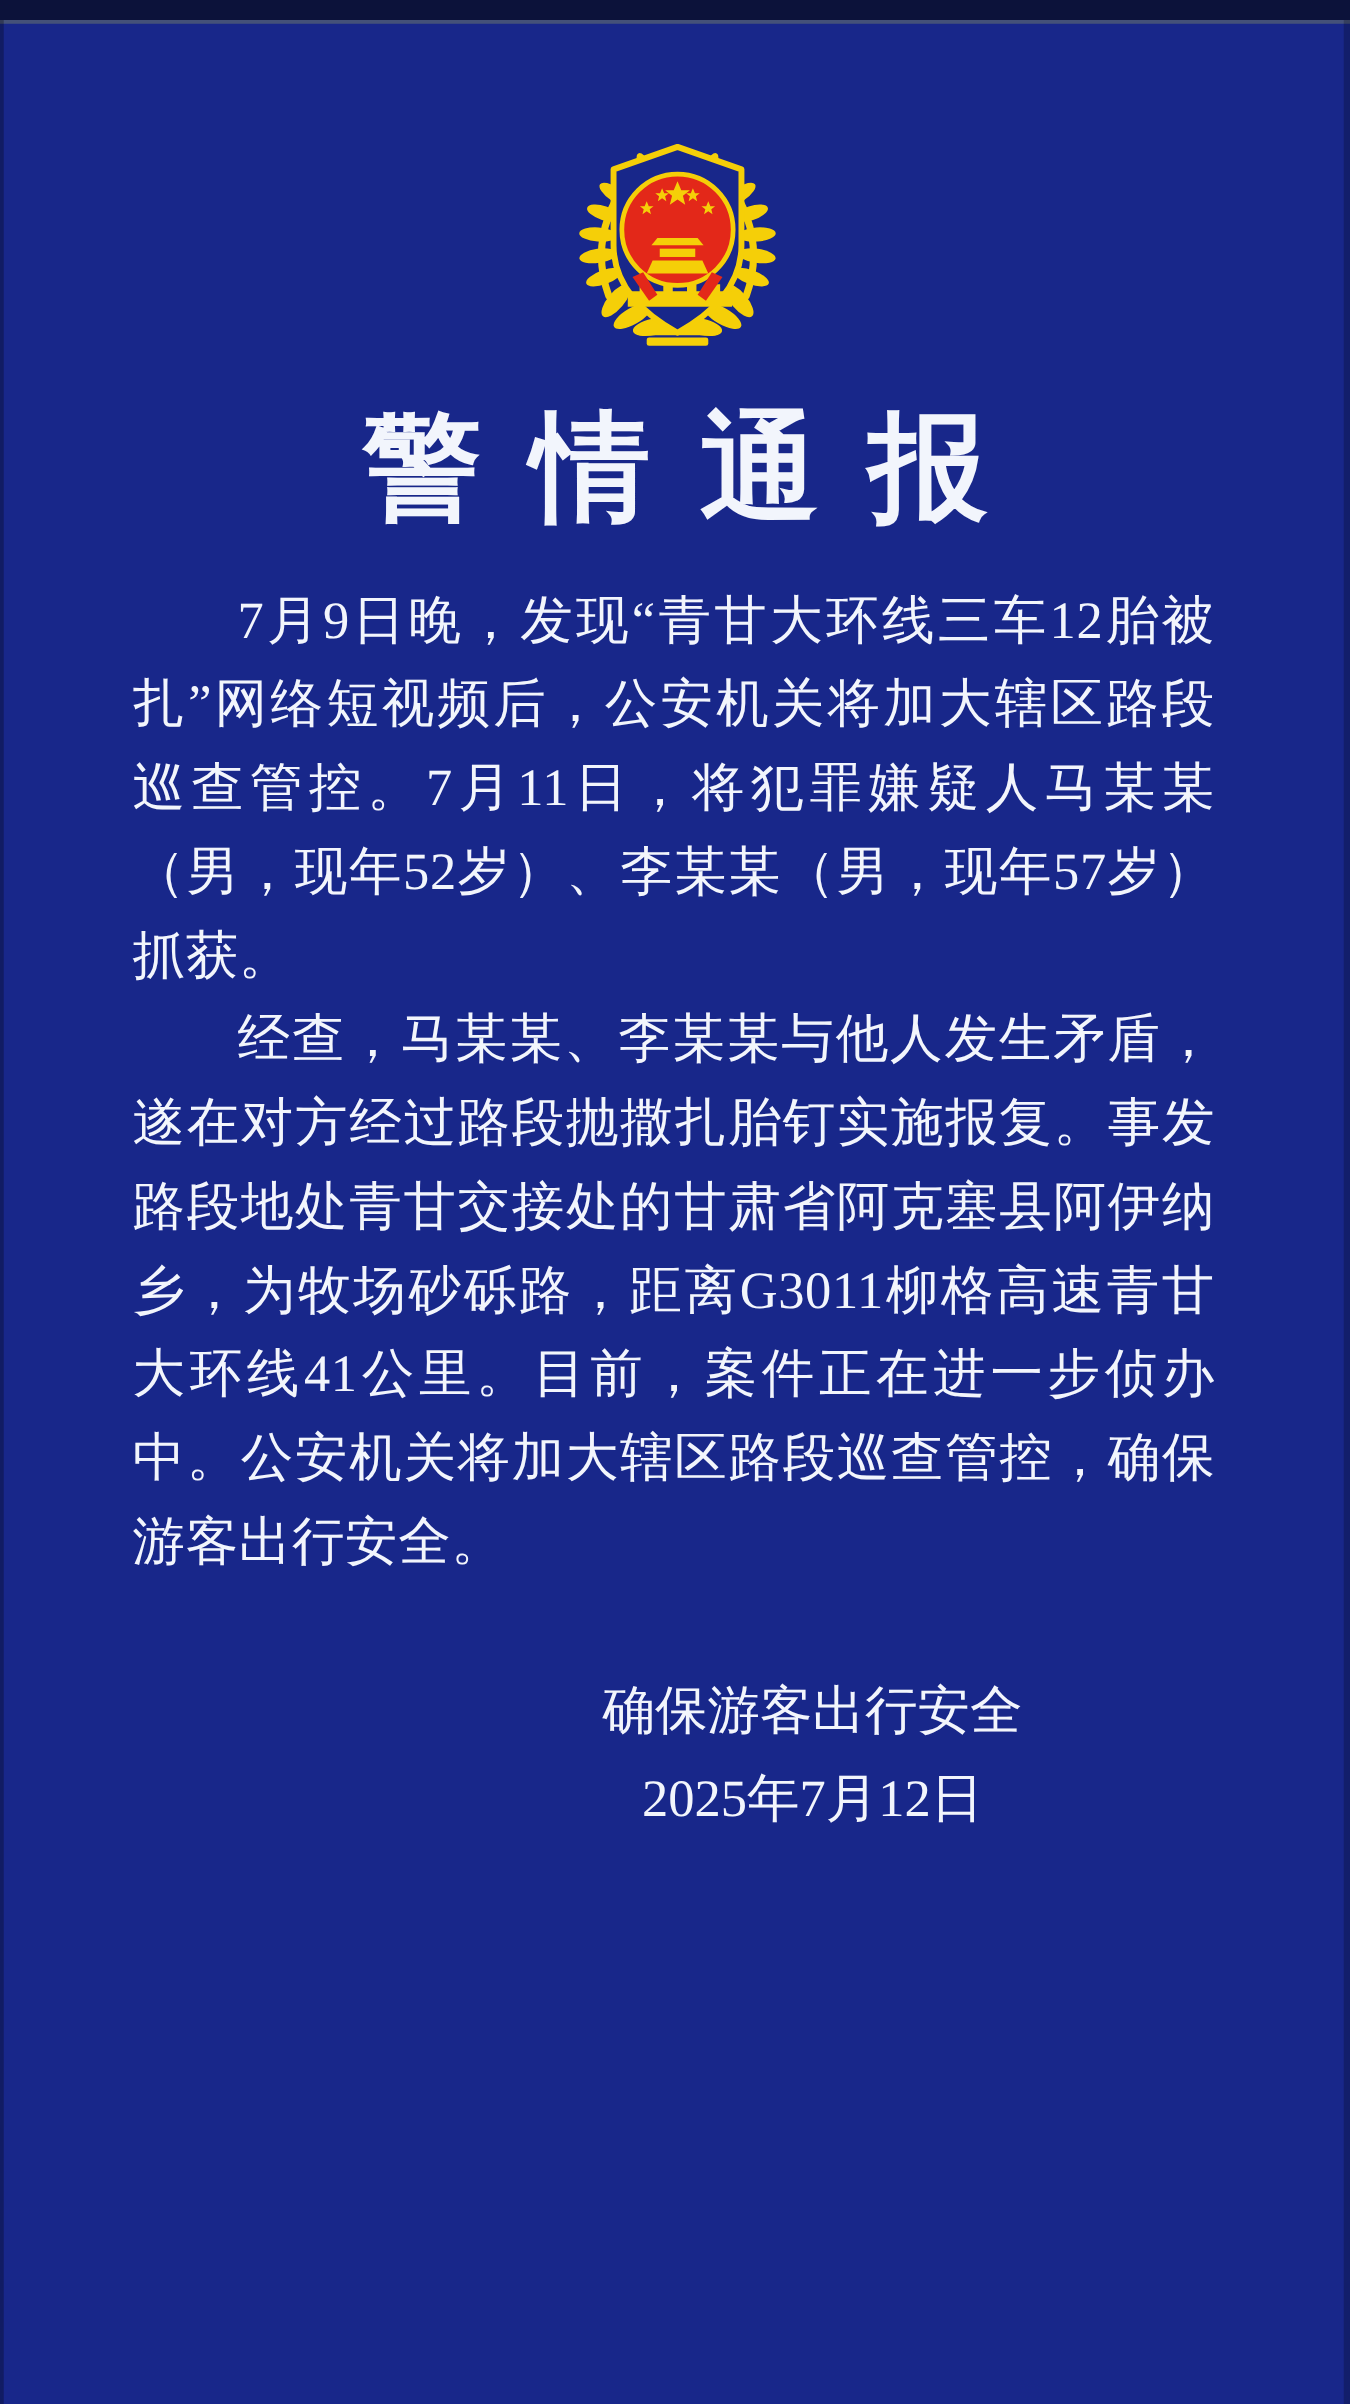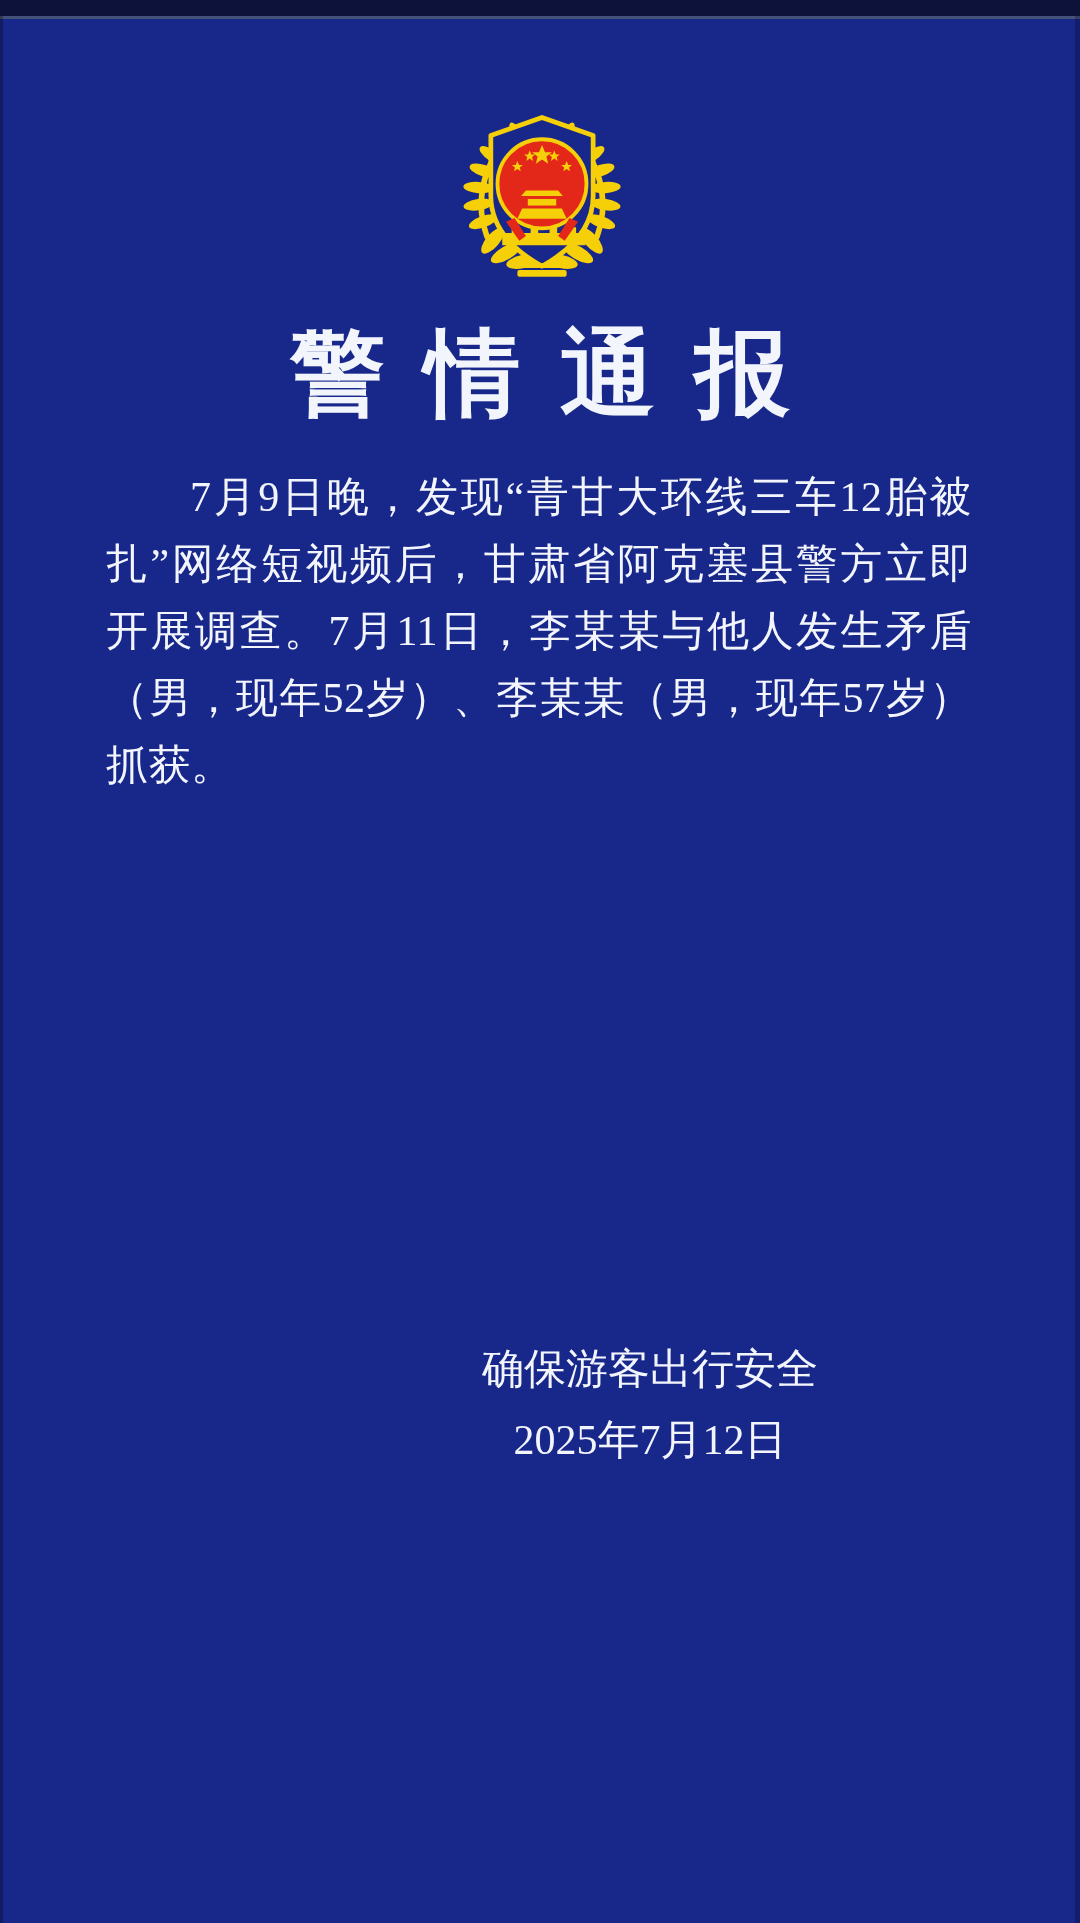--- a/index.html
+++ b/index.html
@@ -110,20 +110,21 @@
       <g fill="#e32819">
         <path d="M62 120 L76 140 L83 135 L71 116 Z"></path>
         <path d="M138 120 L124 140 L117 135 L129 116 Z"></path>
       </g>
     </svg>
   </div>
 
   <h1 class="title">警情通报</h1>
 
   <div class="body-text">
-    <p>7月9日晚，发现“青甘大环线三车12胎被扎”网络短视频后，甘肃省阿克塞县警方立即开展调查。7月11日，李某某与他人发生矛盾（男，现年52岁）、李某某（男，现年57岁）抓获。</p>
+    <p>7月9日晚，发现“青甘大环线三车12胎被扎”网络短视频后，公安机关将加大辖区路段巡查管控。7月11日，将犯罪嫌疑人马某某（男，现年52岁）、李某某（男，现年57岁）抓获。</p>
+    <p>经查，马某某、李某某与他人发生矛盾，遂在对方经过路段抛撒扎胎钉实施报复。事发路段地处青甘交接处的甘肃省阿克塞县阿伊纳乡，为牧场砂砾路，距离G3011柳格高速青甘大环线41公里。目前，案件正在进一步侦办中。公安机关将加大辖区路段巡查管控，确保游客出行安全。</p>
   </div>
 
   <div class="signature">
     <div class="sig-agency">确保游客出行安全</div>
     <div class="sig-date">2025年7月12日</div>
   </div>
 </div>
 
 </body></html>

